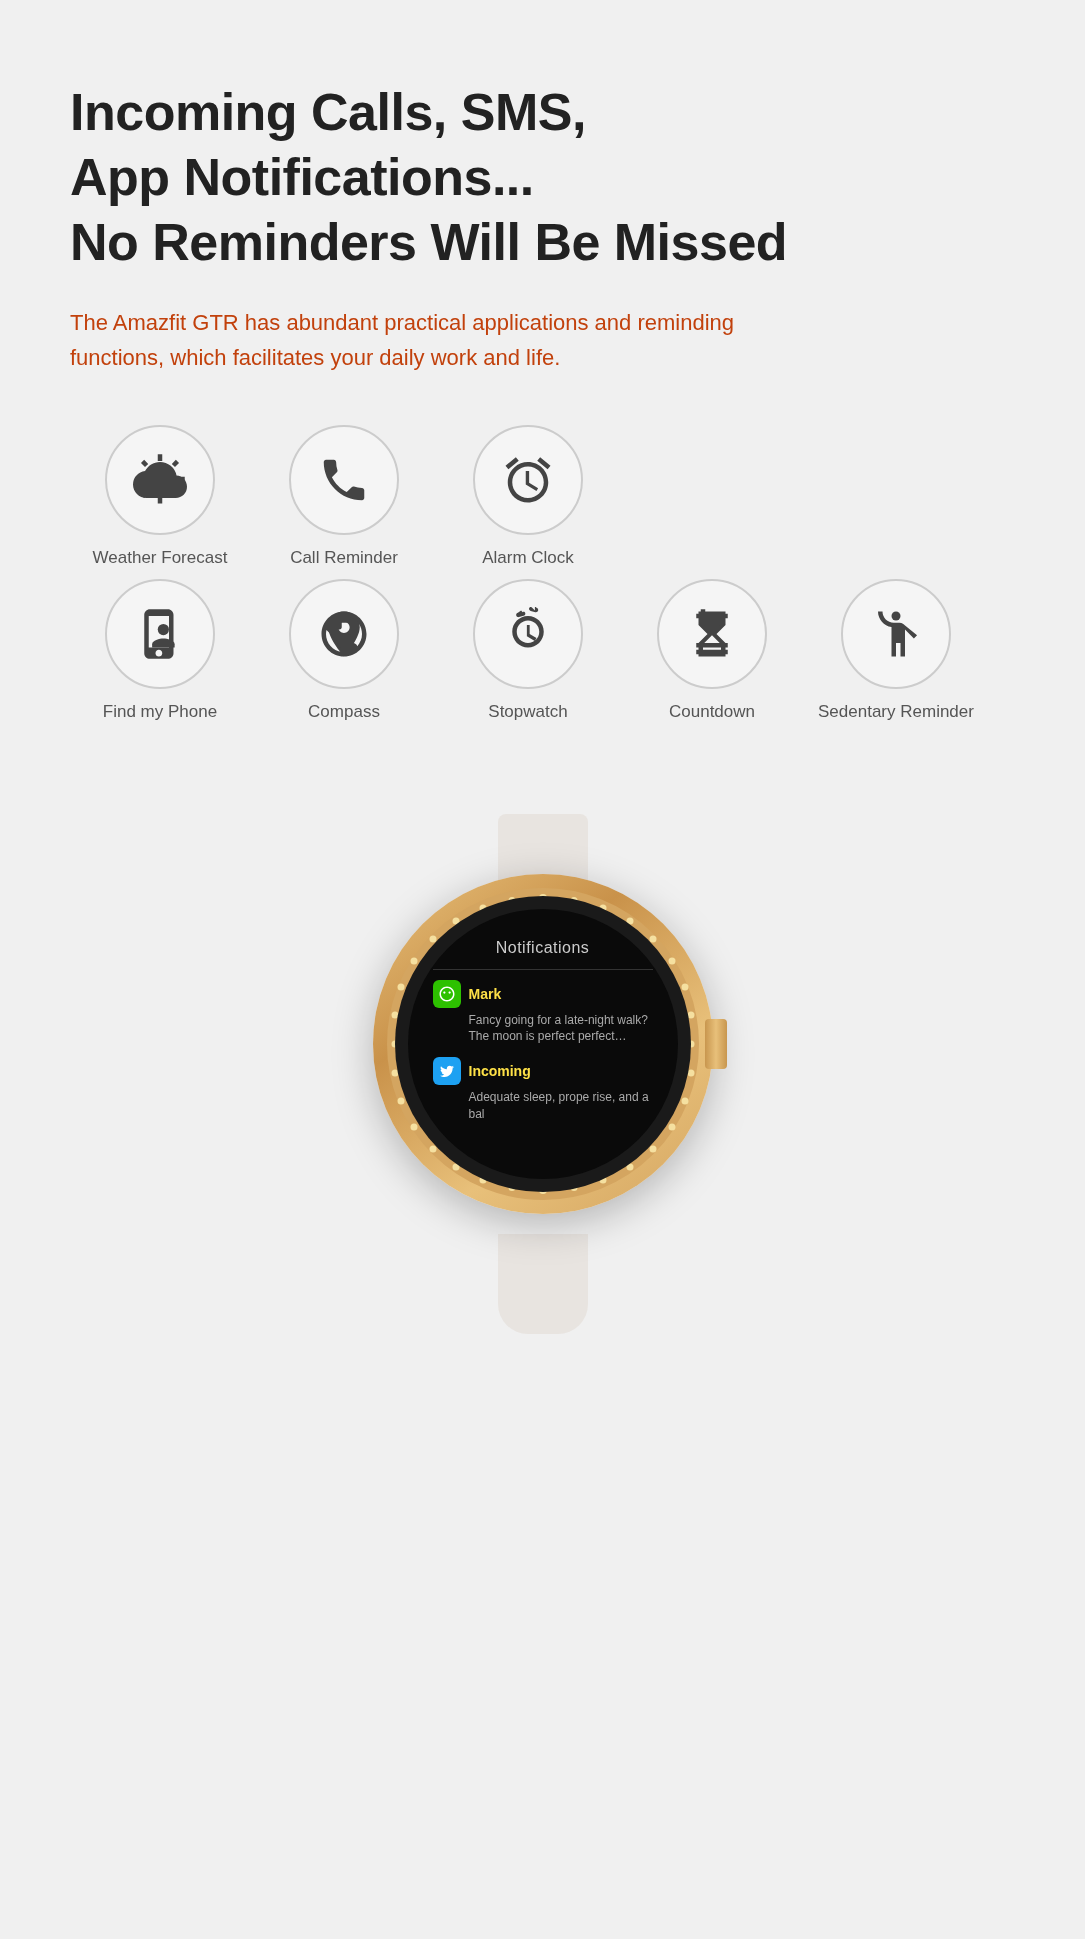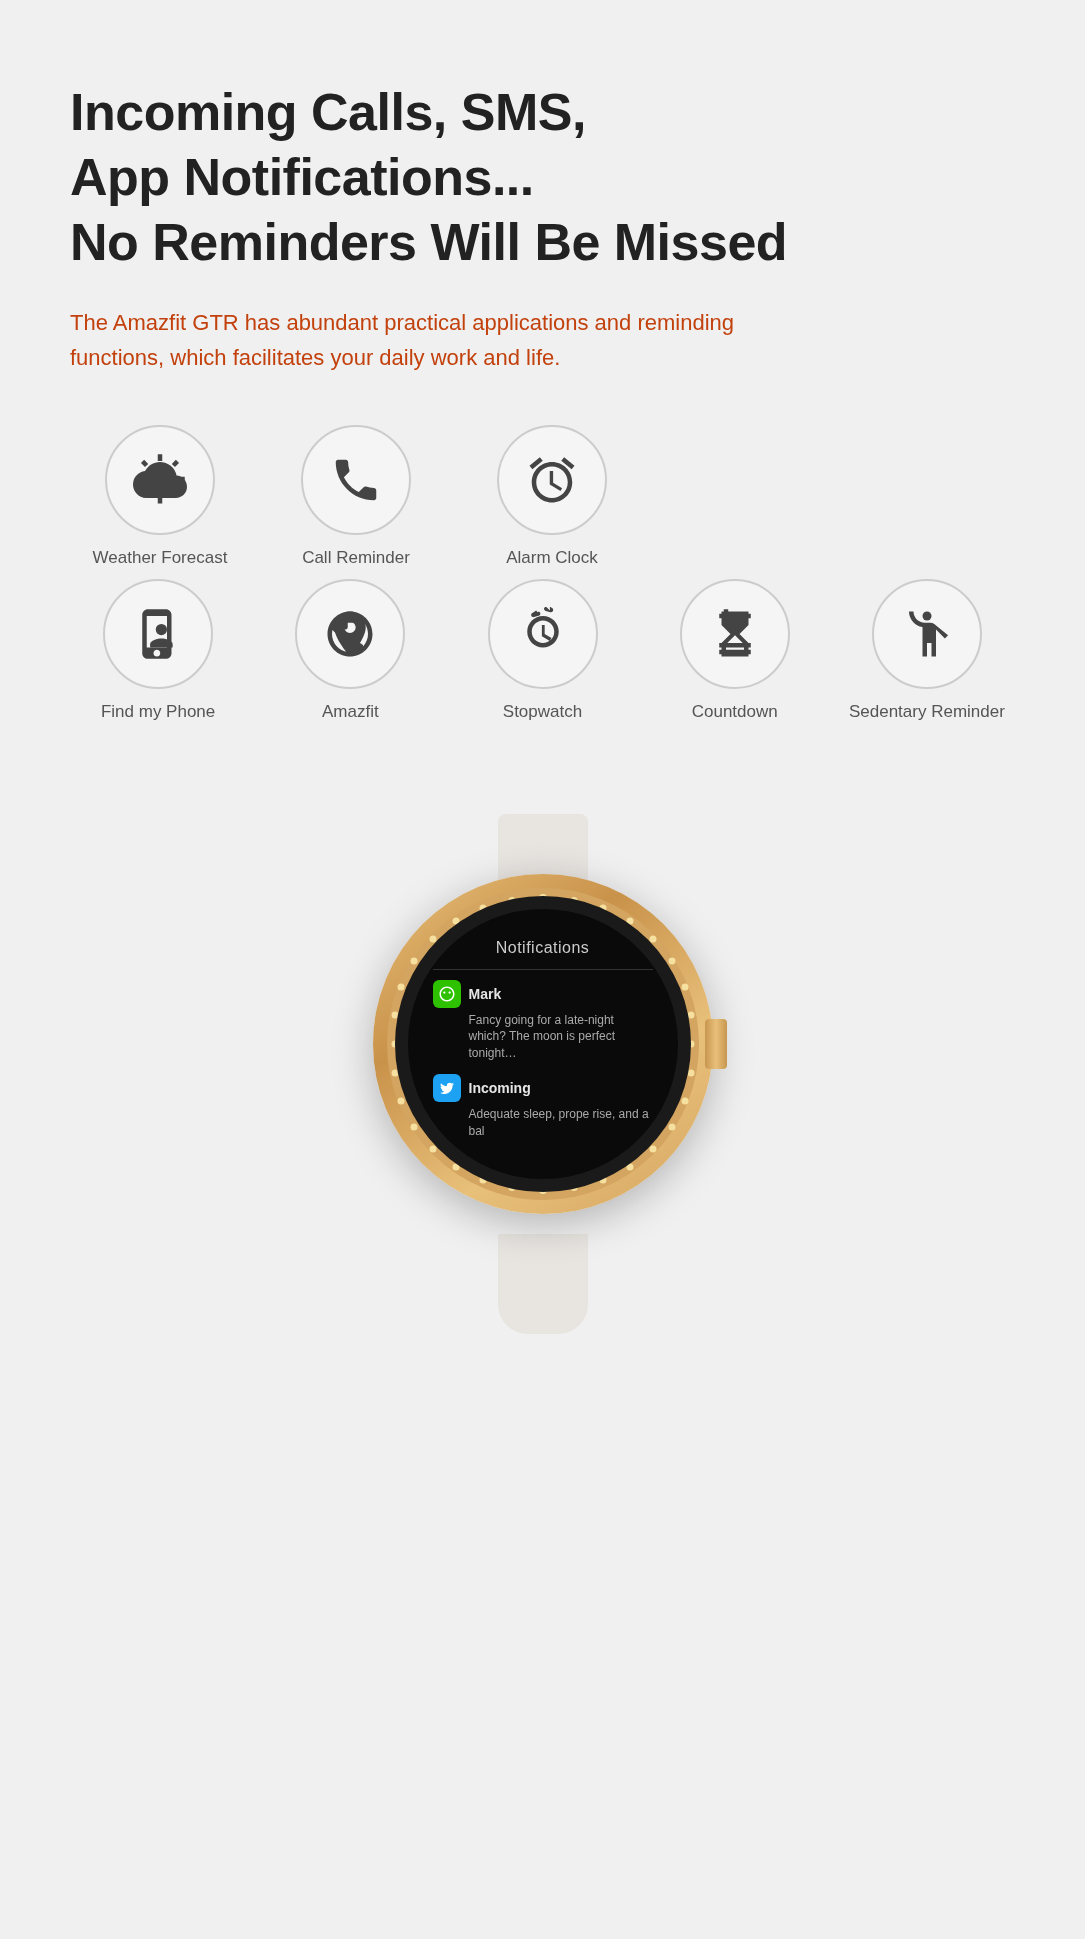--- a/index.html
+++ b/index.html
@@ -44,21 +44,21 @@
       width: 100%;
       display: flex;
       flex-direction: column;
       gap: 0;
       margin-bottom: 60px;
     }
 
     .icons-row {
       display: flex;
       justify-content: flex-start;
-      gap: 16px;
+      gap: 4px;
       margin-bottom: 10px;
     }
 
     .icon-item {
       display: flex;
       flex-direction: column;
       align-items: center;
       width: 180px;
       gap: 12px;
     }
@@ -227,21 +227,21 @@
 
     .wechat-icon {
       background: #2dc100;
     }
 
     .twitter-icon {
       background: #1da1f2;
     }
 
     .notif-sender {
-      color: #e5e5e5;
+      color: #fde047;
       font-size: 14px;
       font-weight: 600;
     }
 
     .notif-message {
       color: #aaa;
       font-size: 12px;
       line-height: 1.4;
       padding-left: 36px;
     }
@@ -318,21 +318,21 @@
       <span class="icon-label">Find my Phone</span>
     </div>
 
     <div class="icon-item">
       <div class="icon-circle">
         <svg viewBox="0 0 24 24">
           <path d="M12 2C8.13 2 5 5.13 5 9c0 5.25 7 13 7 13s7-7.75 7-13c0-3.87-3.13-7-7-7zm0 9.5c-1.38 0-2.5-1.12-2.5-2.5s1.12-2.5 2.5-2.5 2.5 1.12 2.5 2.5-1.12 2.5-2.5 2.5z"></path>
           <path d="M12 2C6.48 2 2 6.48 2 12s4.48 10 10 10 10-4.48 10-10S17.52 2 12 2zm-1 17.93c-3.95-.49-7-3.85-7-7.93 0-.62.08-1.21.21-1.79L9 15v1c0 1.1.9 2 2 2v1.93zm6.9-2.54c-.26-.81-1-1.39-1.9-1.39h-1v-3c0-.55-.45-1-1-1H8v-2h2c.55 0 1-.45 1-1V7h2c1.1 0 2-.9 2-2v-.41c2.93 1.19 5 4.06 5 7.41 0 2.08-.8 3.97-2.1 5.39z"></path>
         </svg>
       </div>
-      <span class="icon-label">Amazfit</span>
+      <span class="icon-label">Compass</span>
     </div>
 
     <div class="icon-item">
       <div class="icon-circle">
         <svg viewBox="0 0 24 24">
           <path d="M15.07 1.59L13.64.16C13.28-.2 12.65-.03 12.5.5l-.01.04c-.15.54.17 1.08.71 1.23l2.07.55c.54.14 1.09-.19 1.23-.73.15-.54-.2-1.09-.73-1.23l-.7-.77zm-6.14 0L7.5 2.52c-.53.14-.88.69-.73 1.23.15.54.69.88 1.23.73l2.07-.55c.54-.14.86-.69.71-1.23l-.01-.04c-.15-.53-.78-.7-1.14-.34L8.93 1.59zM12 4C8.14 4 5 7.14 5 11s3.14 7 7 7 7-3.14 7-7-3.14-7-7-7zm0 12c-2.76 0-5-2.24-5-5s2.24-5 5-5 5 2.24 5 5-2.24 5-5 5zm-.5-8v5l3.5 2.08.77-1.31-3.03-1.79V8H11.5z"></path>
         </svg>
       </div>
       <span class="icon-label">Stopwatch</span>
     </div>
@@ -422,21 +422,21 @@
 
           <div class="notification-item">
             <div class="notif-header">
               <div class="app-icon wechat-icon">
                 <svg width="18" height="18" viewBox="0 0 24 24" fill="white">
                   <path d="M8.5 11.5c.83 0 1.5-.67 1.5-1.5s-.67-1.5-1.5-1.5S7 9.17 7 10s.67 1.5 1.5 1.5zm7 0c.83 0 1.5-.67 1.5-1.5S16.33 8.5 15.5 8.5 14 9.17 14 10s.67 1.5 1.5 1.5zM12 2C6.48 2 2 6.48 2 12s4.48 10 10 10 10-4.48 10-10S17.52 2 12 2zm0 18c-4.41 0-8-3.59-8-8s3.59-8 8-8 8 3.59 8 8-3.59 8-8 8z"></path>
                 </svg>
               </div>
               <span class="notif-sender">Mark</span>
             </div>
-            <div class="notif-message">Fancy going for a late-night which? The moon is perfect tonight…</div>
+            <div class="notif-message">Fancy going for a late-night walk? The moon is perfect perfect…</div>
           </div>
 
           <div class="notification-item">
             <div class="notif-header">
               <div class="app-icon twitter-icon">
                 <svg width="16" height="16" viewBox="0 0 24 24" fill="white">
                   <path d="M22.46 6c-.77.35-1.6.58-2.46.69.88-.53 1.56-1.37 1.88-2.38-.83.5-1.75.85-2.72 1.05C18.37 4.5 17.26 4 16 4c-2.35 0-4.27 1.92-4.27 4.29 0 .34.04.67.11.98C8.28 9.09 5.11 7.38 3 4.79c-.37.63-.58 1.37-.58 2.15 0 1.49.75 2.81 1.91 3.56-.71 0-1.37-.2-1.95-.5v.03c0 2.08 1.48 3.82 3.44 4.21a4.22 4.22 0 0 1-1.93.07 4.28 4.28 0 0 0 4 2.98 8.521 8.521 0 0 1-5.33 1.84c-.34 0-.68-.02-1.02-.06C3.44 20.29 5.7 21 8.12 21 16 21 20.33 14.46 20.33 8.79c0-.19 0-.37-.01-.56.84-.6 1.56-1.36 2.14-2.23z"></path>
                 </svg>
               </div>
               <span class="notif-sender">Incoming</span>

